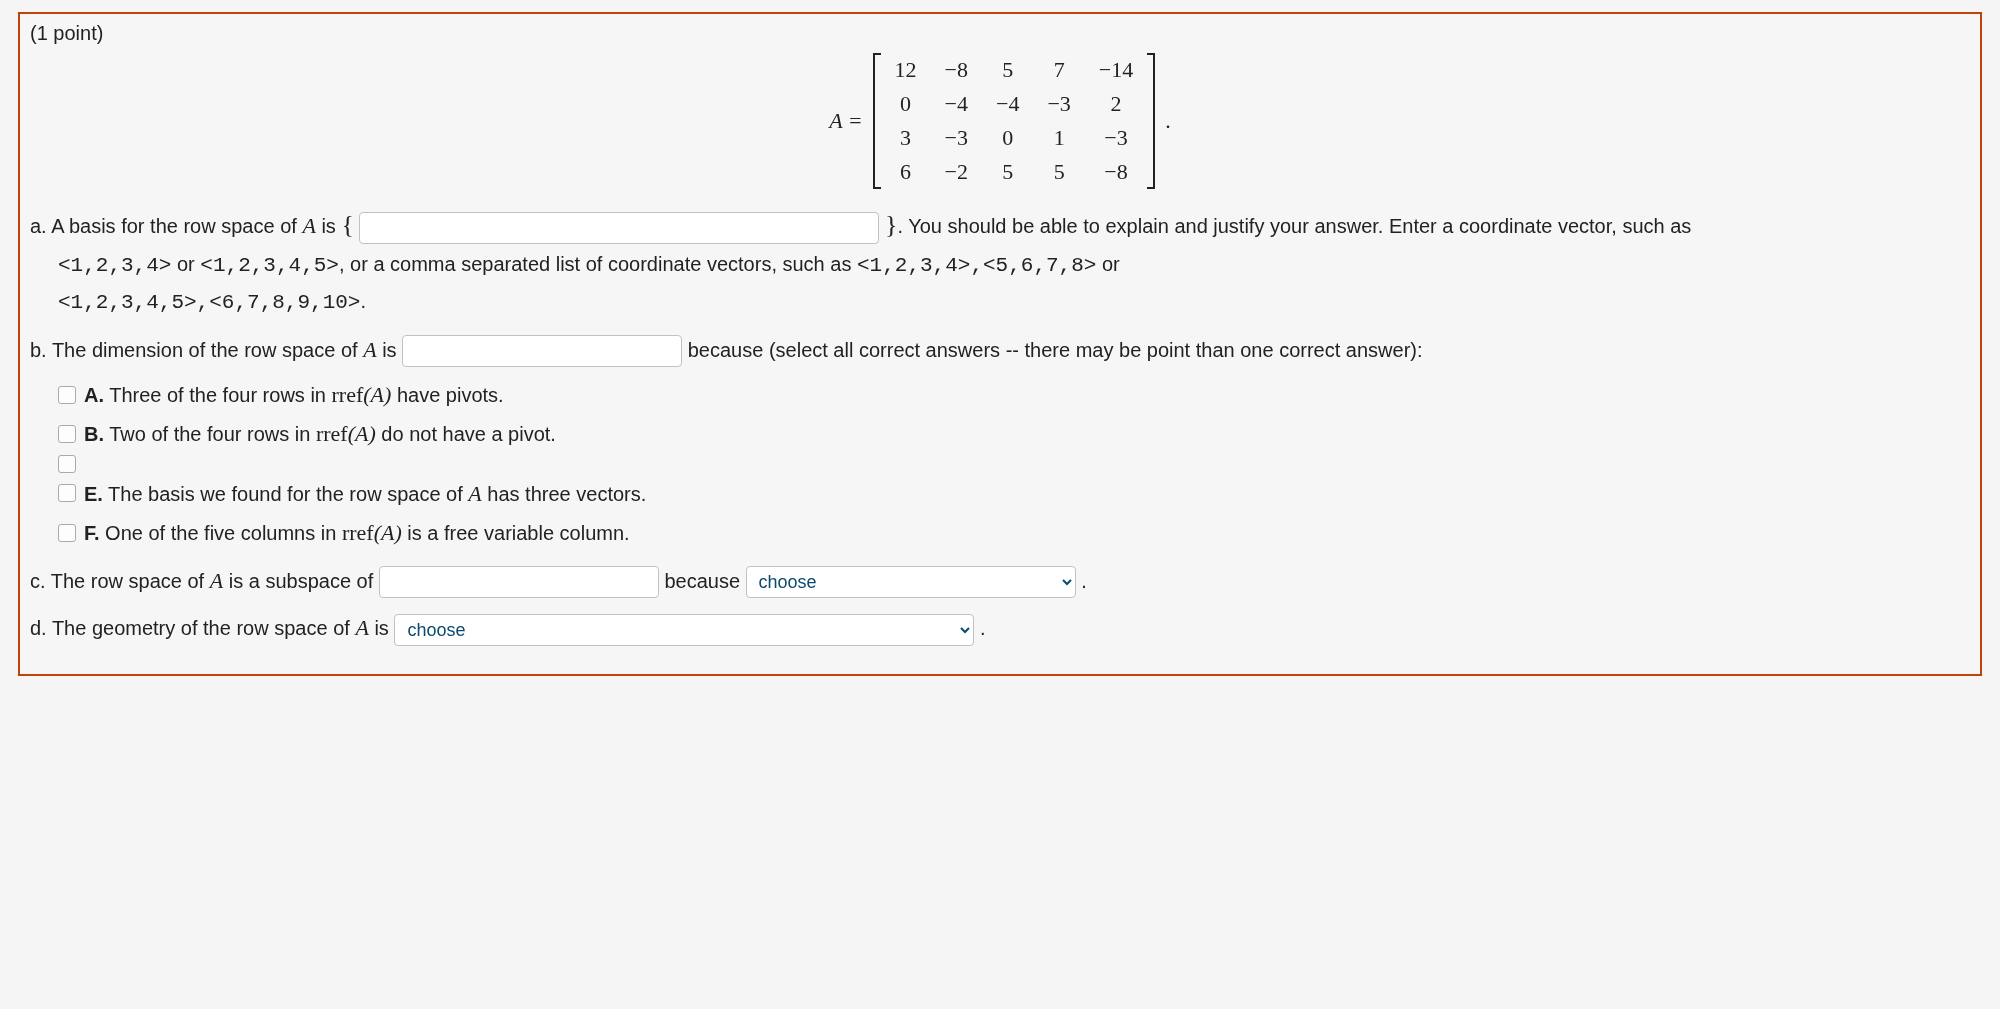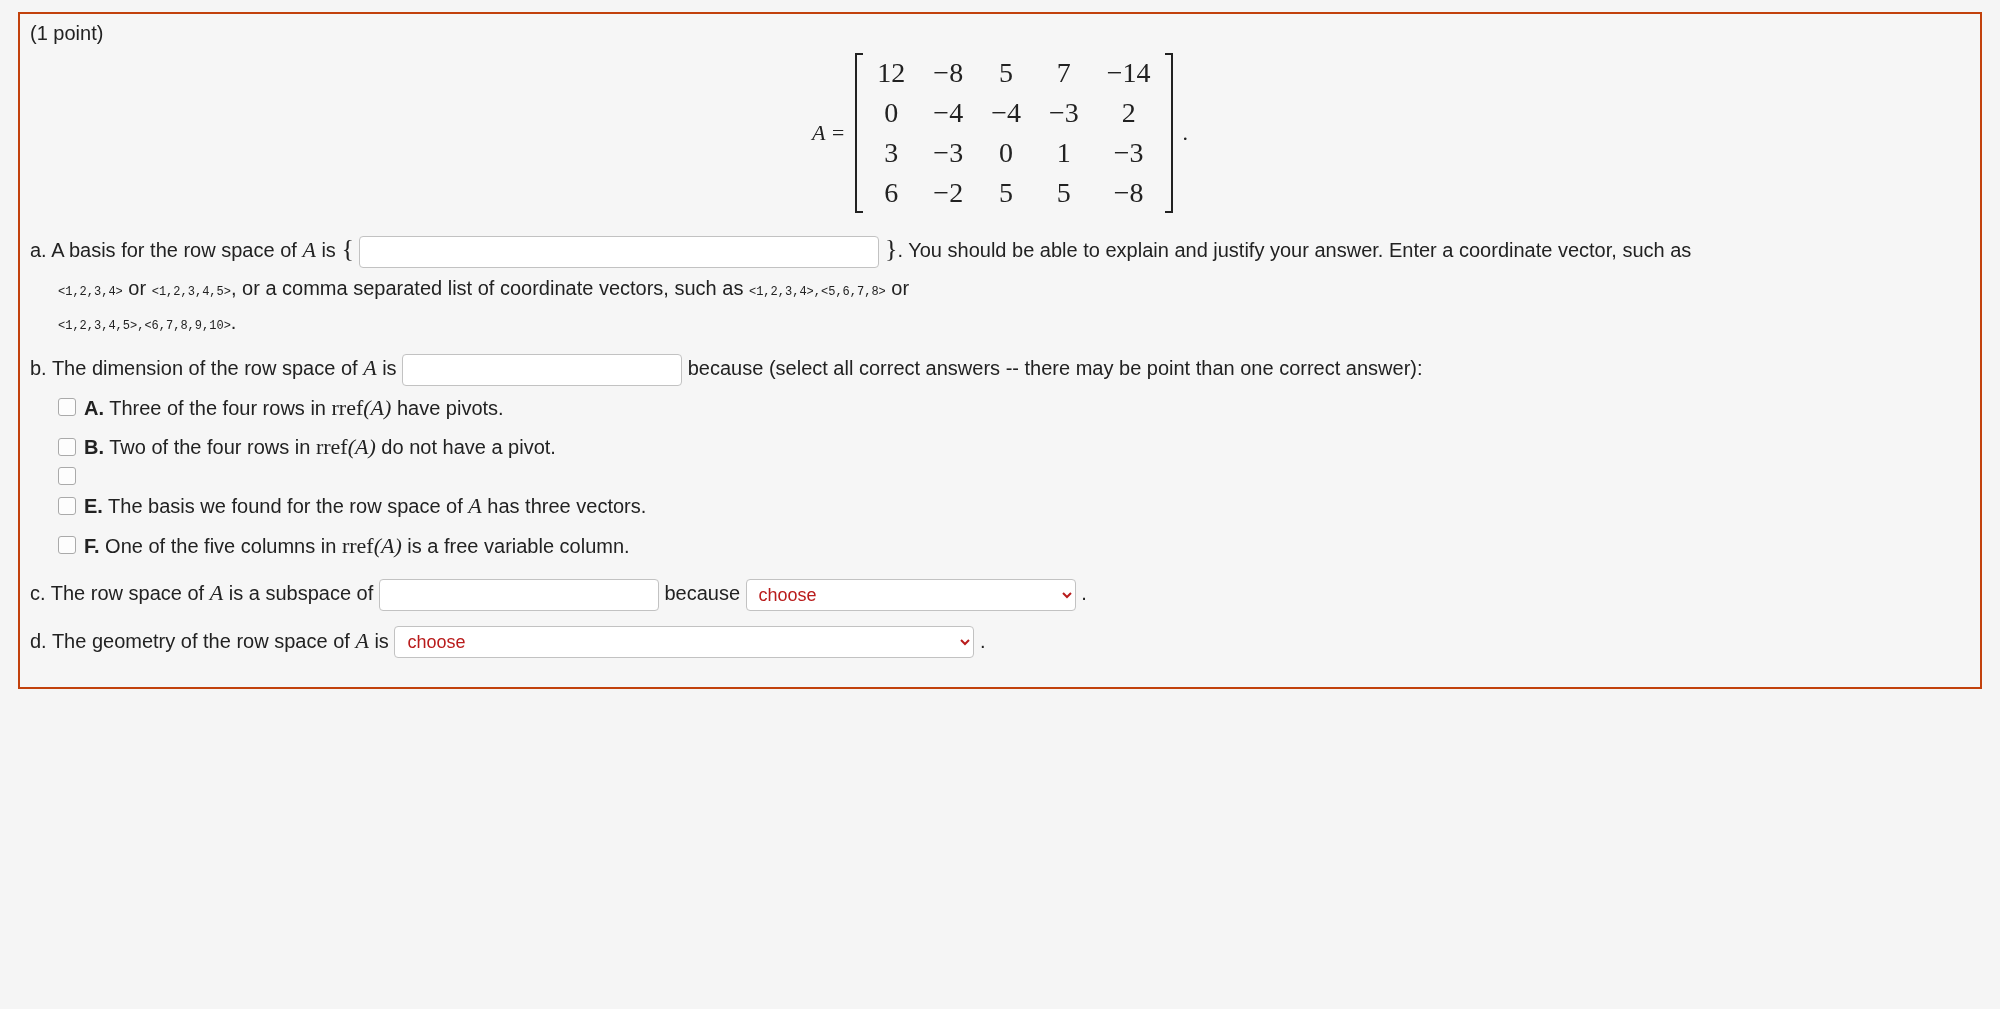--- a/index.html
+++ b/index.html
@@ -10,38 +10,38 @@
   padding: 12px 18px;
   color: #222;
 }
 .container {
   background: #f6f6f6;
   border: 2px solid #c2410c;
   padding: 8px 10px 18px 10px;
 }
 .math-it { font-family: 'Times New Roman', Times, serif; font-style: italic; font-size: 22px; }
 .math-rm { font-family: 'Times New Roman', Times, serif; font-size: 22px; }
-.code { font-family: 'Courier New', Courier, monospace; font-size: 12px; }
+.code { font-family: 'Courier New', Courier, monospace; font-size: 21px; }
 .matrix-block { text-align: center; margin: 8px 0 14px 0; }
 .eqn-wrap { display: inline-flex; align-items: center; gap: 10px; }
 .bracket-l {
   border-left: 2px solid #222;
   border-top: 2px solid #222;
   border-bottom: 2px solid #222;
   width: 8px;
   align-self: stretch;
 }
 .bracket-r {
   border-right: 2px solid #222;
   border-top: 2px solid #222;
   border-bottom: 2px solid #222;
   width: 8px;
   align-self: stretch;
 }
-table.matrix { border-collapse: collapse; font-family: 'Times New Roman', Times, serif; font-size: 28px; }
+table.matrix { border-collapse: collapse; font-family: 'Times New Roman', Times, serif; font-size: 22px; }
 table.matrix td { text-align: center; padding: 4px 14px; }
 .section { margin: 10px 0; line-height: 1.7; }
 .indent { padding-left: 28px; }
 input[type="text"] {
   border: 1px solid #c2c2c2;
   border-radius: 4px;
   padding: 4px 8px;
   height: 32px;
   font-size: 18px;
   vertical-align: baseline;
@@ -50,21 +50,21 @@
 .inp-wide { width: 520px; }
 .inp-med { width: 280px; }
 select {
   border: 1px solid #c2c2c2;
   border-radius: 4px;
   padding: 4px 8px;
   height: 32px;
   font-size: 18px;
   vertical-align: middle;
   background: #fff;
-  color: #b91c1c;
+  color: #0c4a6e;
 }
 .sel-wide { width: 580px; }
 .sel-med { width: 330px; }
 .checkbox-row { display: flex; align-items: center; gap: 8px; margin: 2px 0; }
 input[type="checkbox"] {
   width: 18px; height: 18px;
   border: 1px solid #aaa;
   border-radius: 3px;
   appearance: none;
   background: #fdfdfd;
@@ -130,21 +130,21 @@
         <span class="code">&lt;1,2,3,4&gt;</span><span> or </span><span class="code">&lt;1,2,3,4,5&gt;</span><span>, or a comma separated list of coordinate vectors, such as </span><span class="code">&lt;1,2,3,4&gt;,&lt;5,6,7,8&gt;</span><span> or </span><br>
         <span class="code">&lt;1,2,3,4,5&gt;,&lt;6,7,8,9,10&gt;</span><span>.</span>
       </span>
     </div>
   </div>
 
   <div class="section">
     <span>b. The dimension of the row space of </span><span class="math-it">A</span><span> is </span>
     <input type="text" class="inp-med" style="">
     <span> because (select all correct answers -- there may be point than one correct answer):</span>
-    <div class="indent" style="margin-top:2px;">
+    <div class="indent" style="margin-top:8px;">
       <div class="checkbox-row">
         <input type="checkbox" style="">
         <span>
           <b>A.</b><span> Three of the four rows in </span><span class="math-rm">rref</span><span class="math-it">(A)</span><span> have pivots.</span>
         </span>
       </div>
       <div class="checkbox-row">
         <input type="checkbox" style="">
         <span>
           <b>B.</b><span> Two of the four rows in </span><span class="math-rm">rref</span><span class="math-it">(A)</span><span> do not have a pivot.</span>

